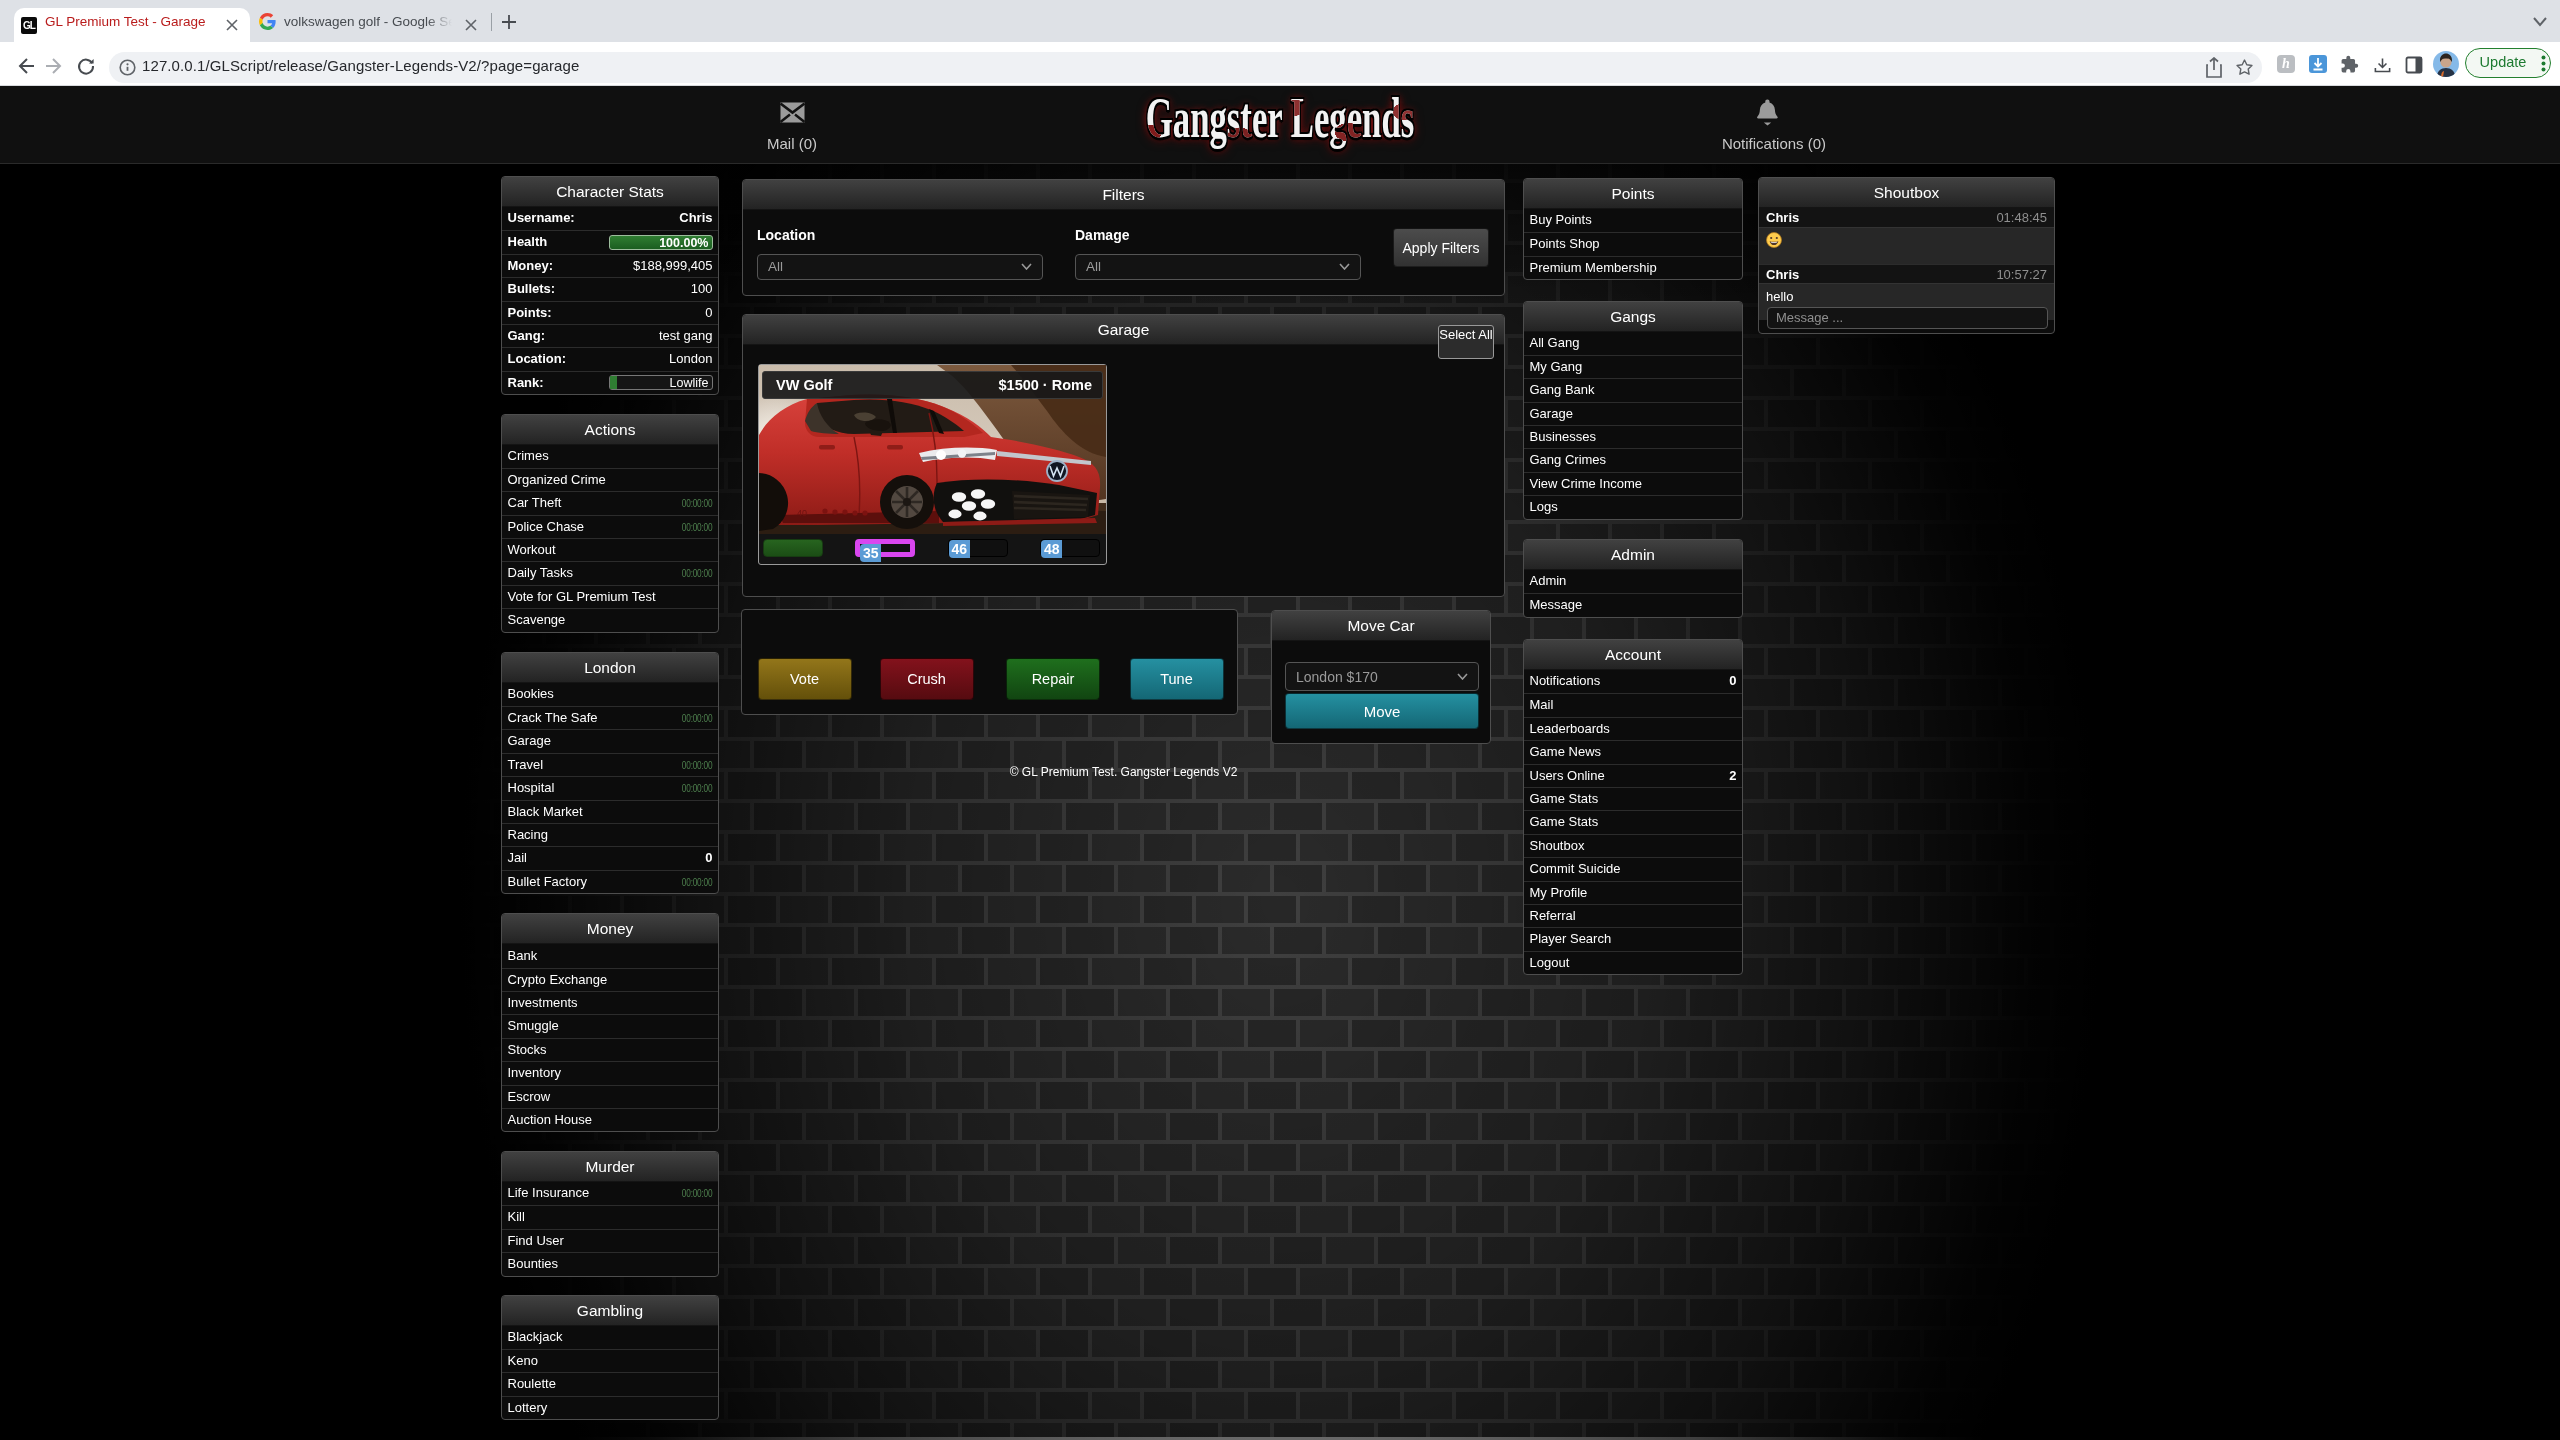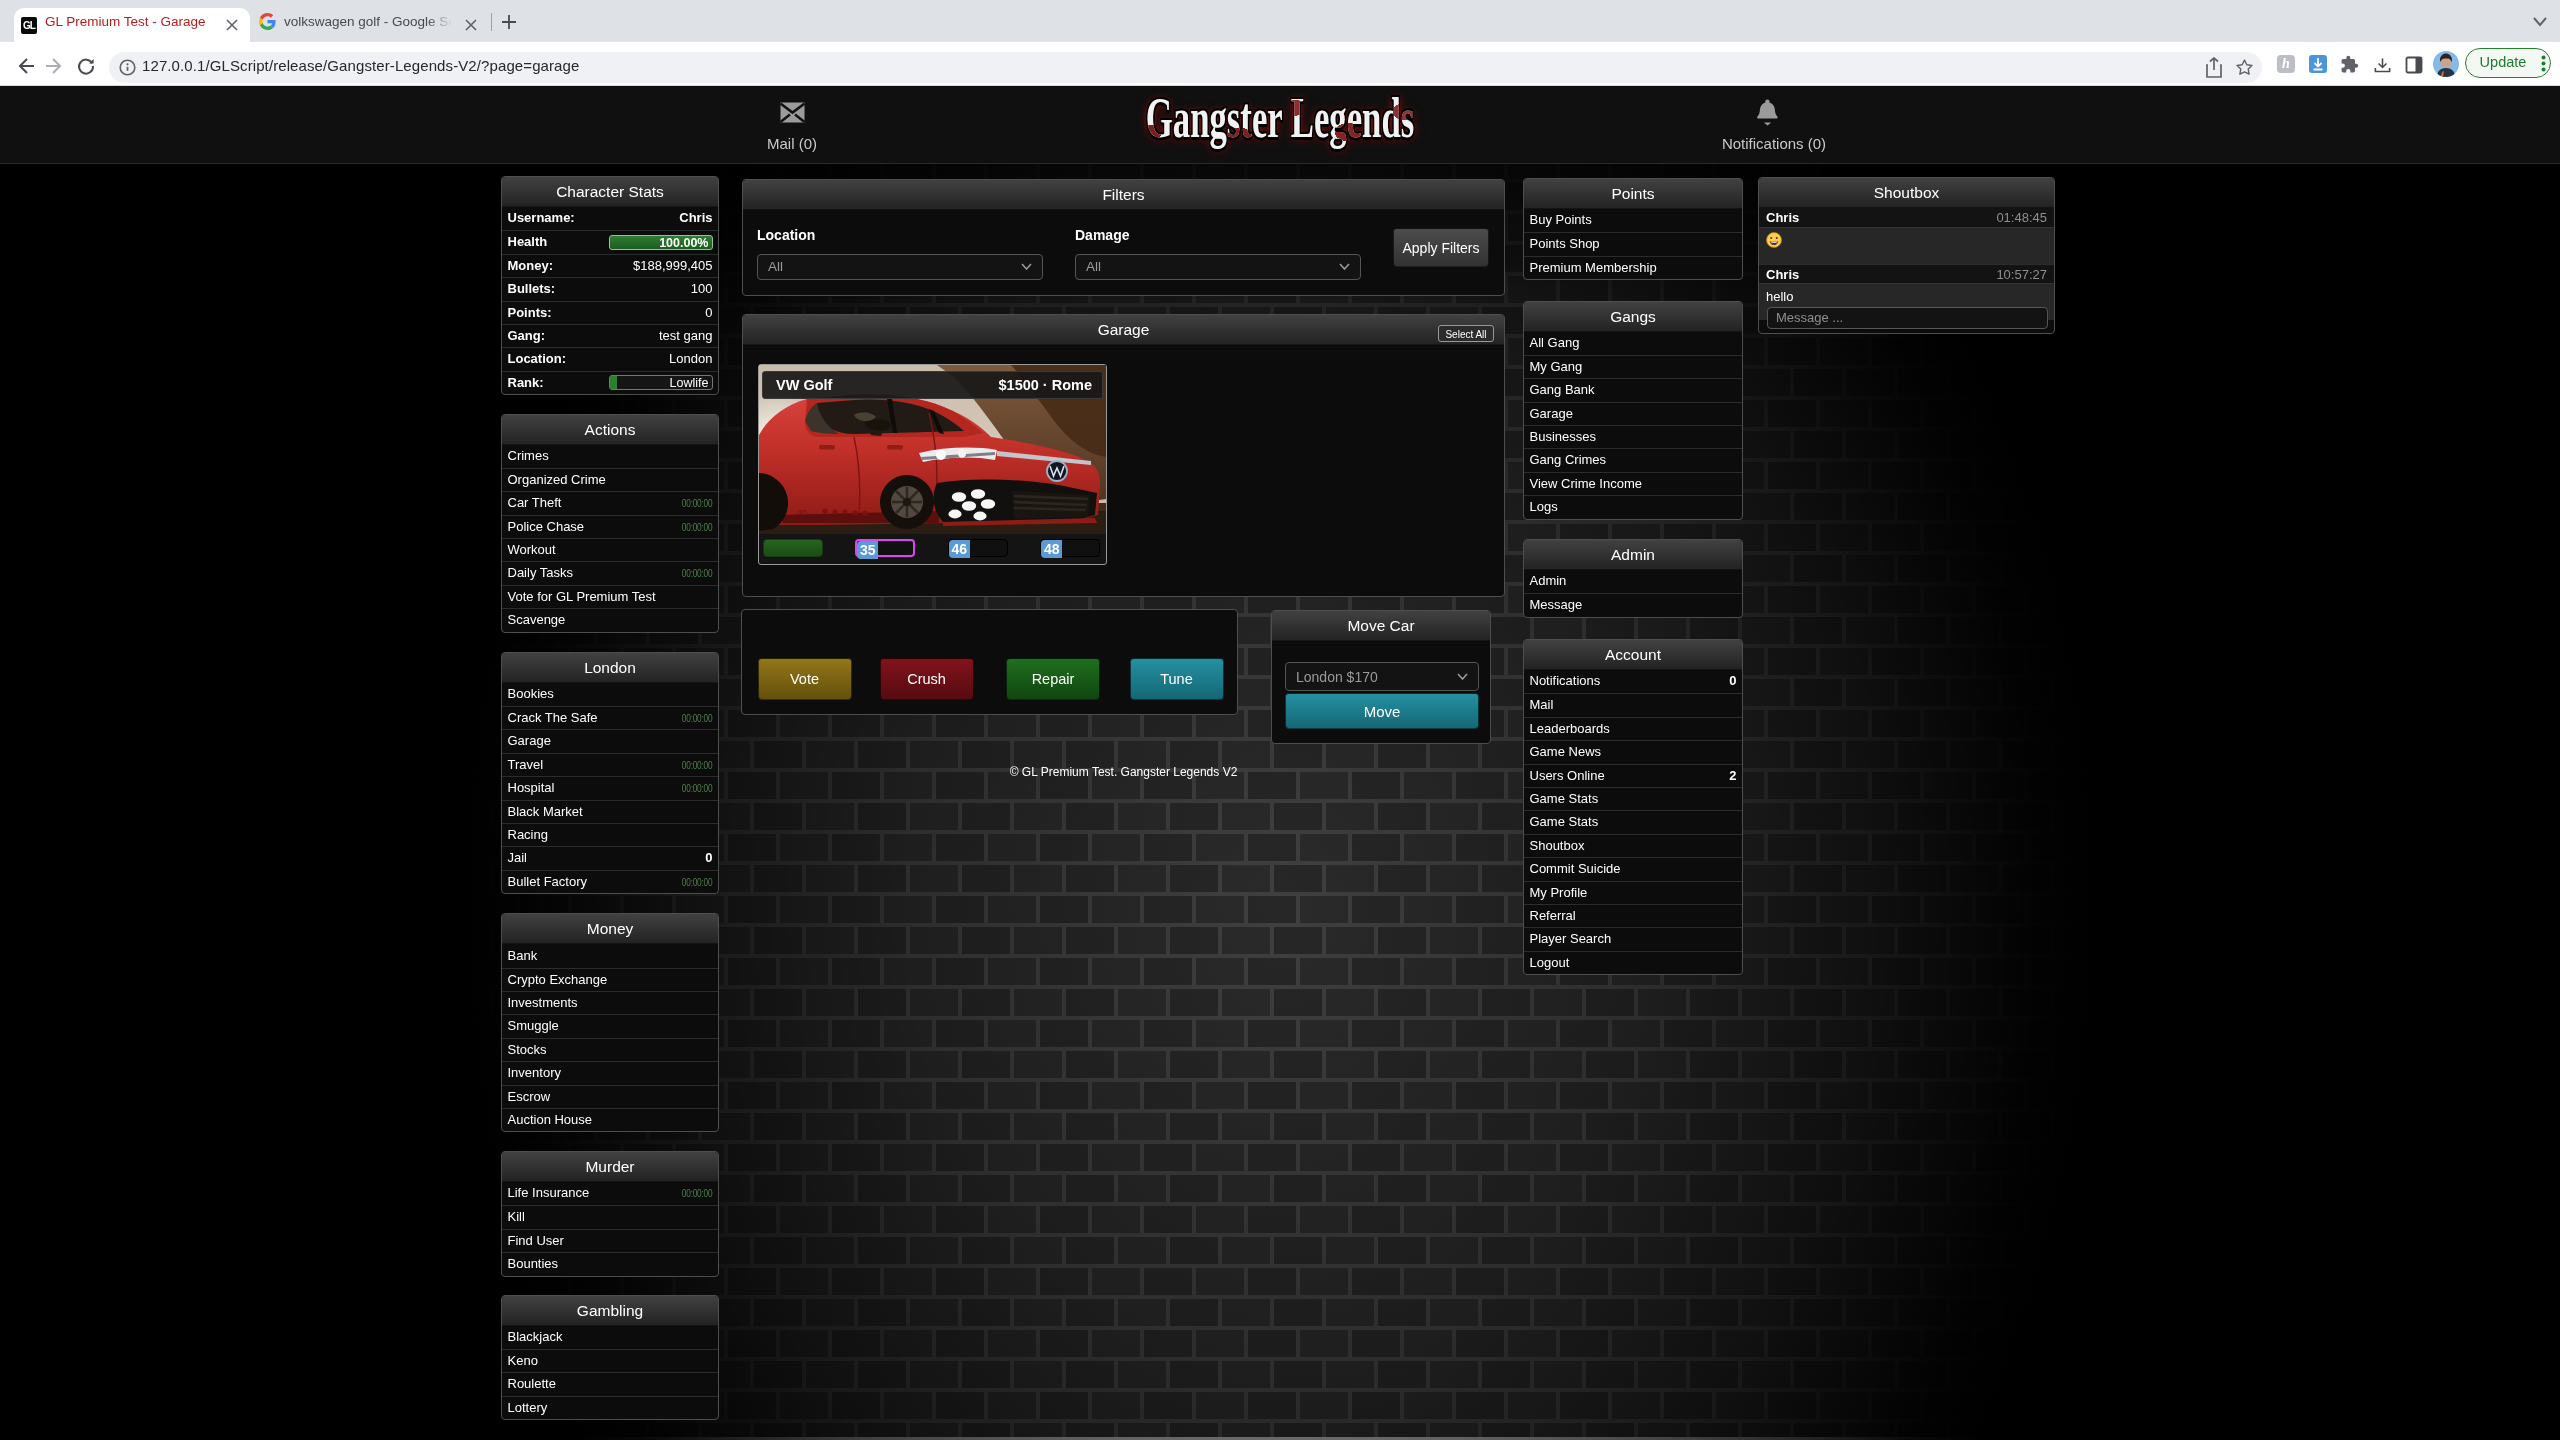--- a/index.html
+++ b/index.html
@@ -442,21 +442,21 @@
       </div>
 <div class="sel" style="left:332px;top:74px;width:286px;height:26px">
         <span>All</span>
         <svg width="11" height="7" viewBox="0 0 11 7">
           <path d="M1 1l4.5 5L10 1" fill="none" stroke="#999" stroke-width="1.6"></path>
         </svg>
       </div>
 <div class="btn" style="left:650px;top:48px;width:96px;height:39px;line-height:38px;background:linear-gradient(#4c4c4c,#323232);font-size:14px">Apply Filters</div>
 </div>
 <div class="p" style="left:742px;top:227.7px;width:763px;height:283px">
-<div class="ph">Garage<div class="btn" style="right:10px;top:10px;width:56px;height:17px;line-height:18px;background:#2c2c2c;border:1px solid #999;font-size:10px;border-radius:3px">Select All</div></div>
+<div class="ph">Garage<div class="btn" style="right:10px;top:10px;width:56px;height:34px;line-height:18px;background:#2c2c2c;border:1px solid #999;font-size:13px;border-radius:3px">Select All</div></div>
 <div class="abs" style="left:15px;top:49px;width:349px;height:201px;border:1px solid #9a9a9a;border-radius:3px;background:#141414">
 <svg class="abs" style="left:0;top:0" width="347" height="169" viewBox="0 0 347 169">
 <defs>
 <linearGradient id="sky" x1="0" y1="0" x2="0" y2="1">
  <stop offset="0" stop-color="#cabcab"></stop>
               <stop offset="0.6" stop-color="#d6cbbd"></stop>
               <stop offset="1" stop-color="#bca993"></stop>
 </linearGradient>
 <linearGradient id="mnt" x1="0" y1="0" x2="0" y2="1">
  <stop offset="0" stop-color="#7d5a3e"></stop>
@@ -538,21 +538,21 @@
             <circle cx="96" cy="148" r="2.6"></circle>
             <circle cx="106" cy="148" r="2.6"></circle>
 </g>
 <text x="38" y="151" font-size="9" fill="#6e1210" font-family="Liberation Sans">40</text>
 </svg>
 <div class="abs" style="left:3px;top:6px;width:341px;height:28px;background:rgba(24,24,24,.92);border:1px solid #3a3a3a;border-radius:3px;color:#fff;font-size:14.5px;font-weight:bold;line-height:26px">
           <span style="position:absolute;left:13px">VW Golf</span>
           <span style="position:absolute;right:10px">$1500 · Rome</span>
         </div>
 <div class="abs" style="left:3.9px;top:174px;width:60px;height:18px;background:linear-gradient(#27641f,#1b4d15);border:1px solid #173c12;border-radius:4px"></div>
-<div class="abs" style="left:96.3px;top:174px;width:60px;height:18px;background:#101010;border-radius:4px;border:2px solid #d946ef">
+<div class="abs" style="left:96.3px;top:174px;width:60px;height:18px;background:#101010;border-radius:4px;border:5px solid #d946ef">
           <span style="position:absolute;left:0;top:0;width:21px;height:18px;background:#5b9bd5;border-radius:4px 0 0 4px;color:#fff;font-weight:bold;font-size:14px;text-align:center;line-height:18px">35</span>
         </div>
 <div class="abs" style="left:188.8px;top:174px;width:60px;height:18px;background:#101010;border-radius:4px;border:1px solid #000">
           <span style="position:absolute;left:0;top:0;width:21px;height:18px;background:#5b9bd5;border-radius:4px 0 0 4px;color:#fff;font-weight:bold;font-size:14px;text-align:center;line-height:18px">46</span>
         </div>
 <div class="abs" style="left:281.3px;top:174px;width:60px;height:18px;background:#101010;border-radius:4px;border:1px solid #000">
           <span style="position:absolute;left:0;top:0;width:21px;height:18px;background:#5b9bd5;border-radius:4px 0 0 4px;color:#fff;font-weight:bold;font-size:14px;text-align:center;line-height:18px">48</span>
         </div>
 </div>
 </div>

